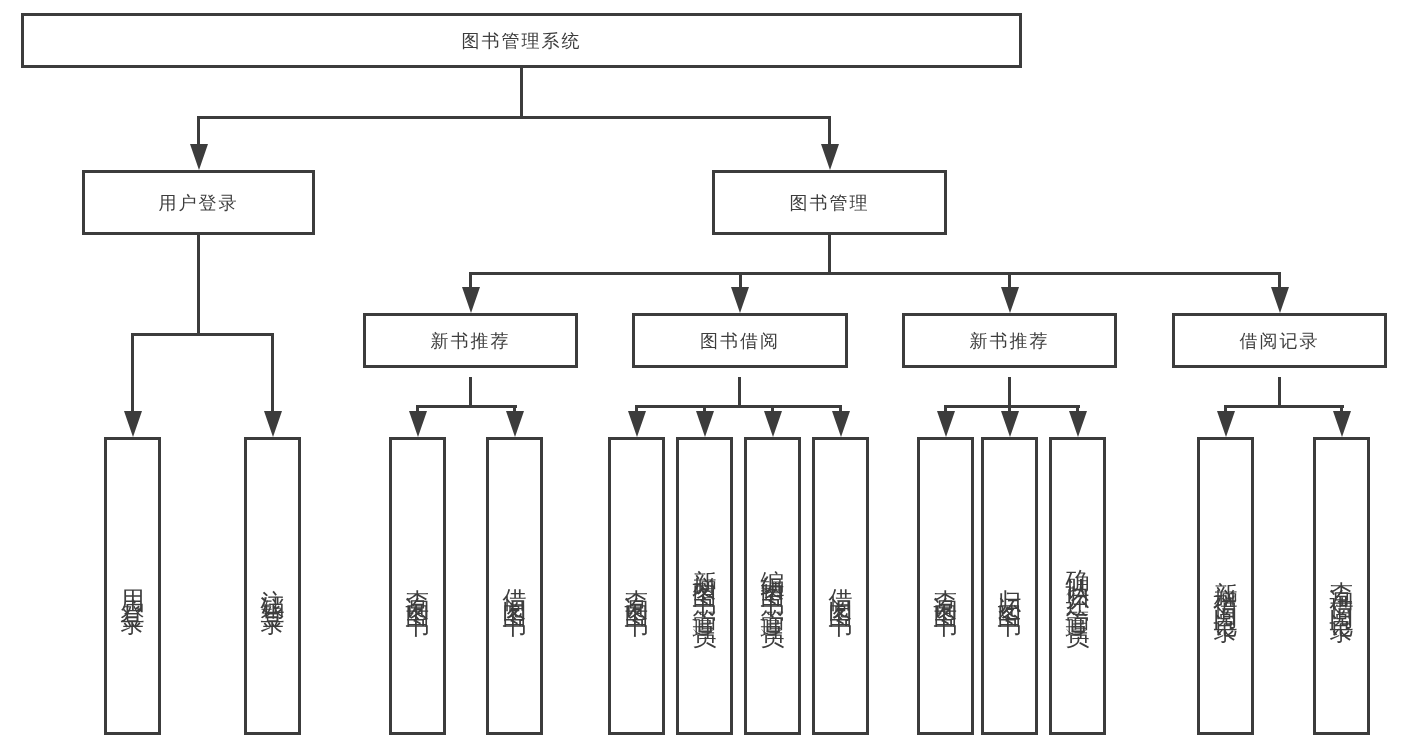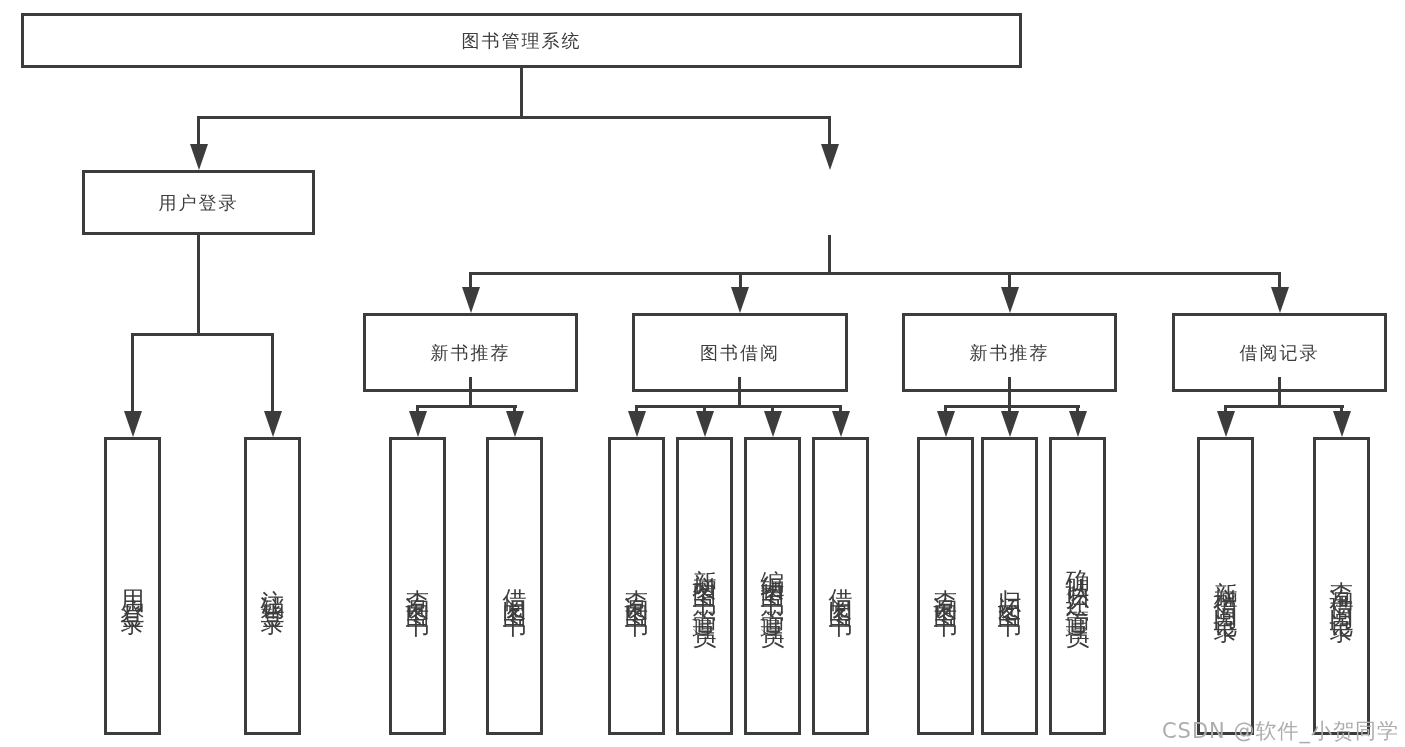--- a/index.html
+++ b/index.html
@@ -19,21 +19,21 @@
   .canvas{position:relative;width:1405px;height:747px;overflow:hidden;background:var(--bg);}
   .box{
     position:absolute;
     box-sizing:border-box;
     border:3px solid var(--border);
     background:#ffffff;
     display:flex;align-items:center;justify-content:center;
   }
   .root{left:21px;top:13px;width:1001px;height:55px;}
   .branch{top:170px;height:65px;}
-  .cat{top:313px;height:79px;}
+  .cat{top:313px;height:55px;}
   .leaf{top:437px;width:57px;height:298px;}
   .hlabel{font-size:18px;letter-spacing:2px;color:var(--text);white-space:nowrap;}
   .vlabel{
     writing-mode:vertical-rl;
     text-orientation:mixed;
     font-size:24px;
     letter-spacing:8px;
     color:var(--text);
     line-height:1;
   }
@@ -63,20 +63,23 @@
 
   <div class="line v" style="left:520px;top:66px;height:53px;"></div>
   <div class="line h" style="left:197px;top:116px;width:634px;"></div>
   <div class="line v" style="left:197px;top:116px;height:32px;"></div>
   <div class="arrow" style="left:190px;top:144px;"></div>
   <div class="line v" style="left:828px;top:116px;height:32px;"></div>
   <div class="arrow" style="left:821px;top:144px;"></div>
 
   <div class="box branch" style="left:82px;width:233px;">
     <span class="hlabel">用户登录</span>
+  </div>
+  <div class="box branch" style="left:712px;width:235px;">
+    <span class="hlabel">图书管理</span>
   </div>
 
   <div class="line v" style="left:197px;top:235px;height:101px;"></div>
   <div class="line h" style="left:131px;top:333px;width:143px;"></div>
   <div class="line v" style="left:131px;top:333px;height:81px;"></div>
   <div class="arrow" style="left:124px;top:411px;"></div>
   <div class="line v" style="left:271px;top:333px;height:81px;"></div>
   <div class="arrow" style="left:264px;top:411px;"></div>
 
   <div class="line v" style="left:828px;top:235px;height:40px;"></div>
@@ -170,15 +173,14 @@
   <div class="box leaf" style="left:1049px;">
     <span class="vlabel">确认归还（管理员）</span>
   </div>
   <div class="box leaf" style="left:1197px;">
     <span class="vlabel">新增借阅记录</span>
   </div>
   <div class="box leaf" style="left:1313px;">
     <span class="vlabel">查询借阅记录</span>
   </div>
 
-  <div class="watermark">CSDN @软件_小贺同学</div>
 
 </div>
 
 </body></html>

